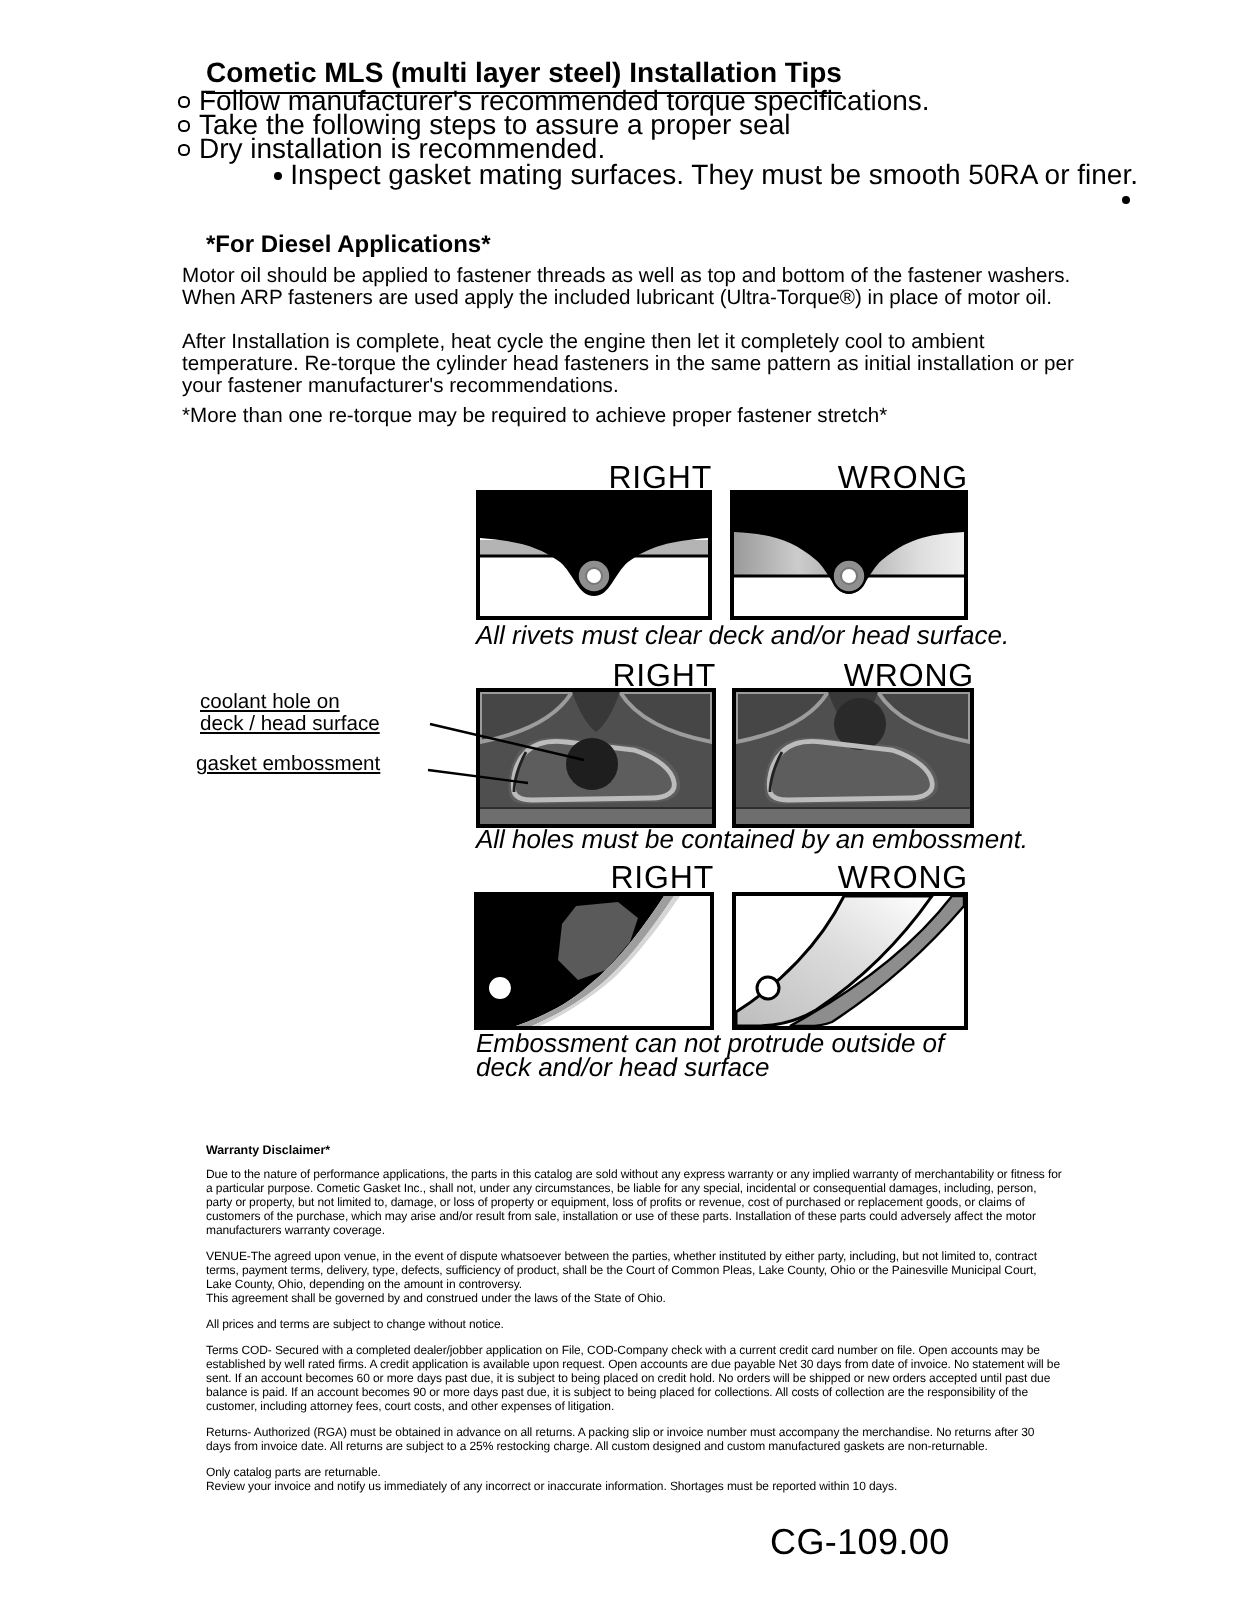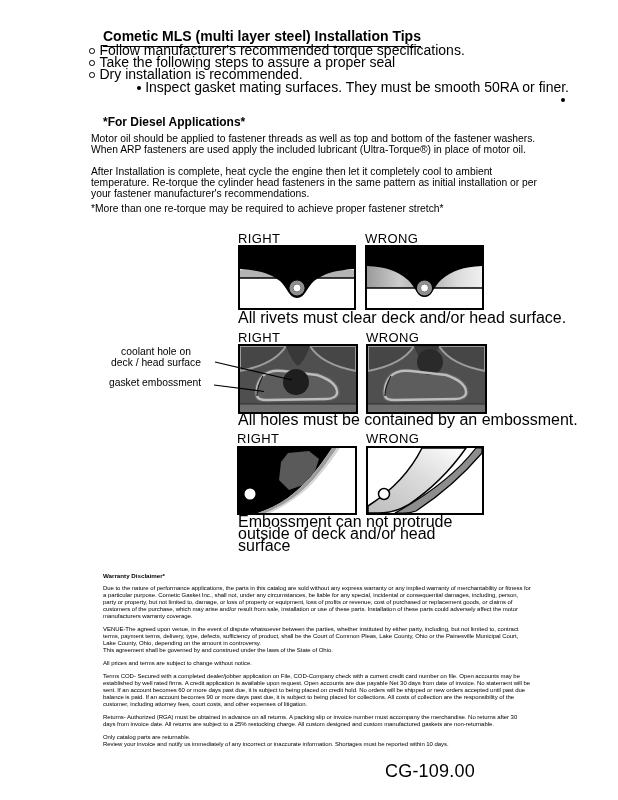--- a/index.html
+++ b/index.html
@@ -25,25 +25,25 @@
     display:inline-block;width:4px;height:4px;background:#000;border-radius:50%;
     margin-right:4px;vertical-align:1.5px;
   }
   
   .sec-heading{left:103px;top:115px;font-size:12px;font-weight:bold;}
   .para{left:91px;width:452px;font-size:10.3px;line-height:11px;}
   .p1{top:133px;}
   .p2{top:166px;}
   .p3{top:203px;}
   
-  .dlabel{font-size:13px;letter-spacing:0.4px;text-align:left;}
-  .caption{font-size:16px;line-height:12px;}
+  .dlabel{font-size:16px;letter-spacing:0.4px;text-align:right;}
+  .caption{font-size:13px;line-height:12px;font-style:italic;}
   .fig{border:2px solid #000;box-sizing:border-box;background:#fff;}
   .fig svg{display:block;width:100%;height:100%;}
-  .annot{font-size:10.3px;line-height:10.5px;text-align:center;}
+  .annot{font-size:10.3px;line-height:10.5px;text-align:left;text-decoration:underline;}
   .overlay{pointer-events:none;}
   
   .disclaimer{left:103px;top:572px;width:428px;}
   .disclaimer h3{
     margin:0 0 6px 0;font-size:6.2px;line-height:7px;font-weight:bold;
   }
   .disclaimer p{
     margin:0 0 6px 0;font-size:6px;line-height:7px;letter-spacing:-0.05px;
     white-space:pre-line;
   }

